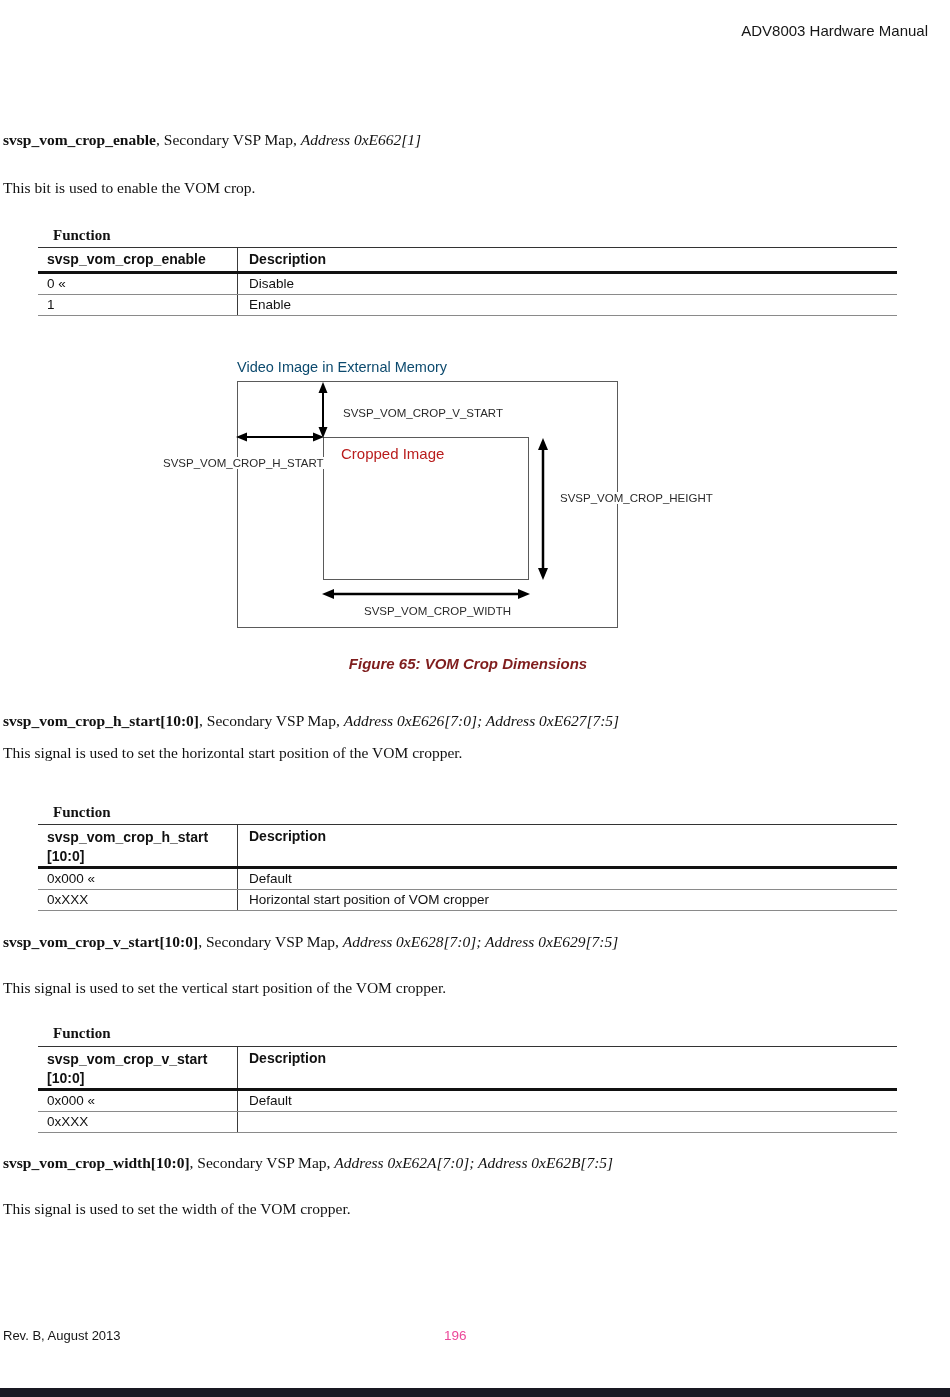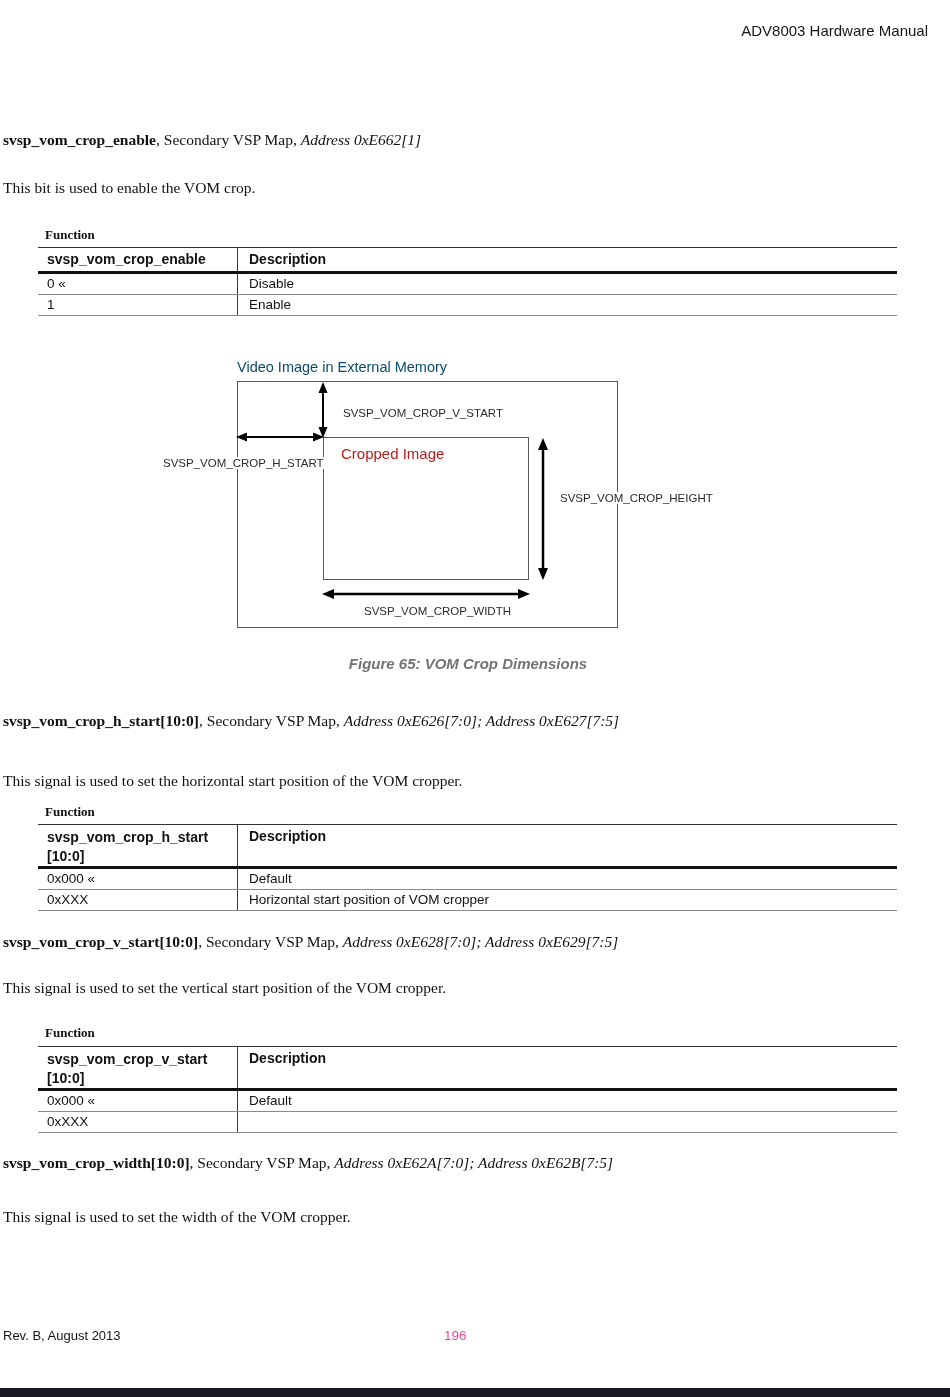--- a/index.html
+++ b/index.html
@@ -37,21 +37,21 @@
     background: #191923;
   }
 
   
   .reg-heading { left: 3px; font-size: 15.5px; line-height: 17px; white-space: nowrap; }
   .reg-heading .reg-name { font-weight: bold; }
   .reg-heading .reg-addr { font-style: italic; }
   .reg-body { left: 3px; font-size: 15.5px; line-height: 17px; white-space: nowrap; }
 
   
-  .fn-label { left: 45px; font-size: 13px; font-weight: bold; }
+  .fn-label { left: 53px; font-size: 15px; font-weight: bold; }
   .fn-table {
     left: 38px; width: 859px;
     font-family: "Liberation Sans", sans-serif;
     font-size: 13.5px; color: #111;
     border-top: 1px solid #333333;
   }
   .fn-row { display: flex; align-items: flex-start; }
   .fn-row.header { font-weight: bold; font-size: 14px; border-bottom: 3px solid #111111; }
   .fn-row.data { border-bottom: 1px solid #8a8a8a; }
   .fn-col1 {
@@ -95,21 +95,21 @@
   .lbl-hstart { left: 161px; top: 457px; }
   .lbl-height { left: 558px; top: 492px; }
   .lbl-width  { left: 362px; top: 605px; }
   .diagram-svg { left: 150px; top: 355px; z-index: 3; pointer-events: none; }
 
   .fig-caption {
     left: 0; top: 655px; width: 936px;
     text-align: center;
     font-family: "Liberation Sans", sans-serif;
     font-style: italic; font-weight: 600;
-    font-size: 15px; color: #737373;
+    font-size: 15px; color: #7f1d1d;
   }
 </style>
 </head>
 <body>
 
 <div class="page">
 
   <div class="abs doc-header">ADV8003 Hardware Manual</div>
 
   <div class="abs reg-heading" style="top:131px;">
@@ -168,21 +168,21 @@
   <div class="abs arrow-label lbl-vstart">SVSP_VOM_CROP_V_START</div>
   <div class="abs arrow-label lbl-hstart">SVSP_VOM_CROP_H_START</div>
   <div class="abs arrow-label lbl-height">SVSP_VOM_CROP_HEIGHT</div>
   <div class="abs arrow-label lbl-width">SVSP_VOM_CROP_WIDTH</div>
 
   <div class="abs fig-caption">Figure 65: VOM Crop Dimensions</div>
 
   <div class="abs reg-heading" style="top:712px;">
     <span class="reg-name">svsp_vom_crop_h_start[10:0]</span><span>, Secondary VSP Map, </span><span class="reg-addr">Address 0xE626[7:0]; Address 0xE627[7:5]</span>
   </div>
-  <div class="abs reg-body" style="top:772px;text-align:center;">This signal is used to set the horizontal start position of the VOM cropper.</div>
+  <div class="abs reg-body" style="top:744px;text-align:center;">This signal is used to set the horizontal start position of the VOM cropper.</div>
 
   <div class="abs fn-label" style="top:804px;">Function</div>
   <div class="abs fn-table" style="top:824px;">
     <div class="fn-row header double">
       <div class="fn-col1">
         <div class="hdr-line">svsp_vom_crop_h_start</div>
         <div class="hdr-line">[10:0]</div>
       </div>
       <div class="fn-col2">Description</div>
     </div>
@@ -215,19 +215,19 @@
       <div class="fn-col2">Default</div>
     </div>
     <div class="fn-row data">
       <div class="fn-col1">0xXXX</div>
     </div>
   </div>
 
   <div class="abs reg-heading" style="top:1154px;">
     <span class="reg-name">svsp_vom_crop_width[10:0]</span><span>, Secondary VSP Map, </span><span class="reg-addr">Address 0xE62A[7:0]; Address 0xE62B[7:5]</span>
   </div>
-  <div class="abs reg-body" style="top:1200px;margin-top:8px;">This signal is used to set the width of the VOM cropper.</div>
+  <div class="abs reg-body" style="top:1200px;">This signal is used to set the width of the VOM cropper.</div>
 
   <div class="abs doc-footer-left">Rev. B, August 2013</div>
   <div class="abs doc-footer-page">196</div>
   <div class="abs bottom-bar"></div>
 
 </div>
 
 </body></html>

